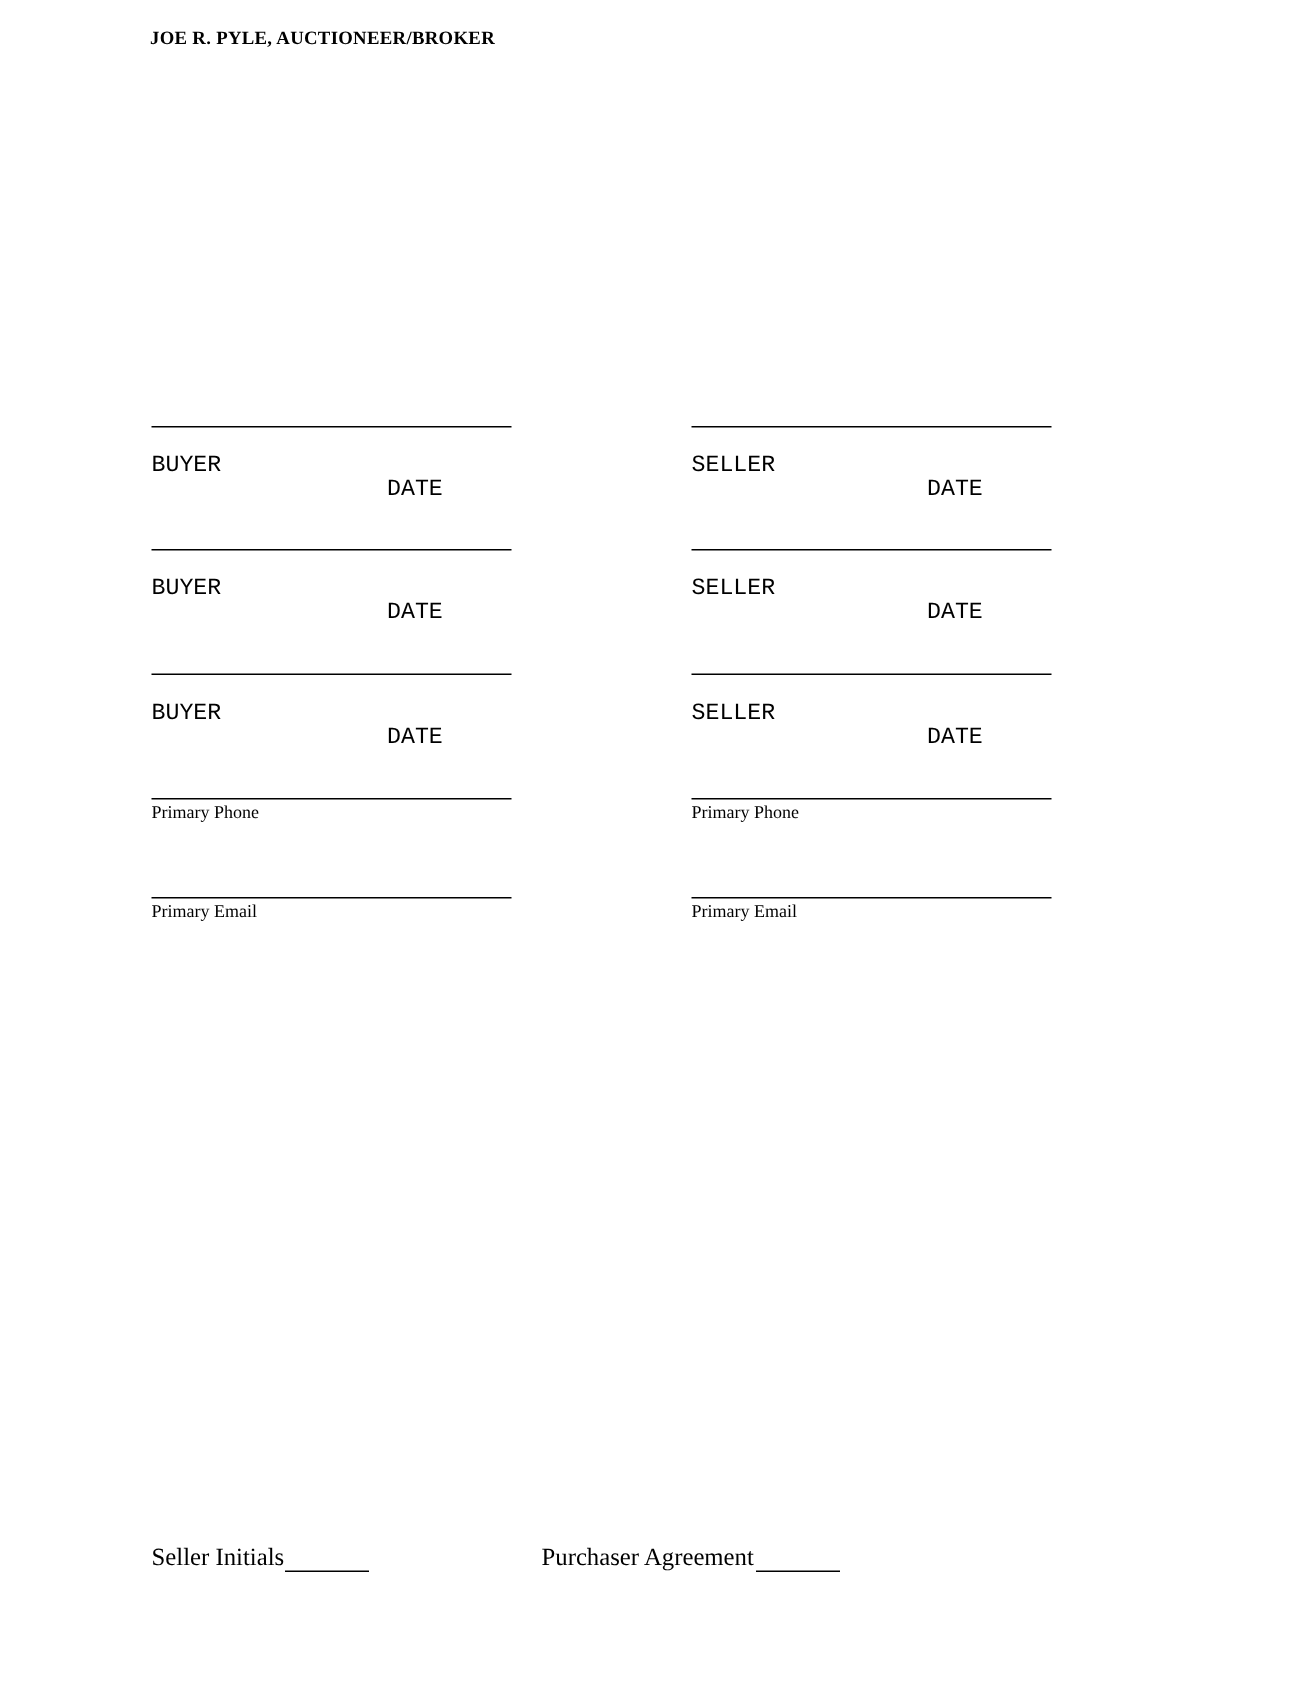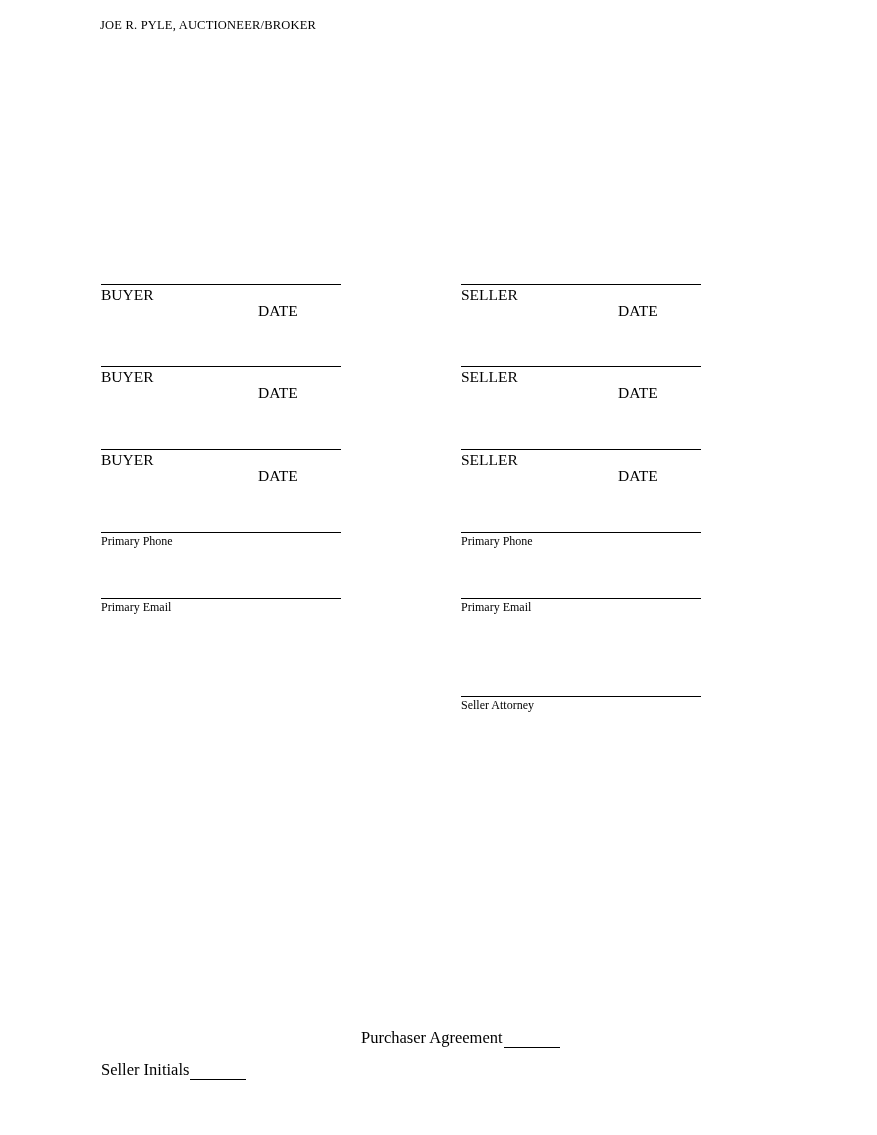--- a/index.html
+++ b/index.html
@@ -18,21 +18,21 @@
     margin: 0 auto;
     background: #ffffff;
     overflow: hidden;
   }
 
   .header-title {
     position: absolute;
     left: 100px;
     top: 18px;
     font-family: "Liberation Serif", serif;
-    font-weight: normal;
+    font-weight: bold;
     font-size: 12.5px;
     letter-spacing: 0.2px;
     white-space: nowrap;
   }
 
   .witness-block {
     position: absolute;
     left: 101px;
     top: 218px;
     width: 660px;
@@ -52,21 +52,22 @@
   }
   .sig-line {
     border-top: 1px solid #000000;
     width: 100%;
     height: 0;
   }
   .sig-labels {
     position: relative;
     height: 20px;
     font-size: 15.5px;
-    margin-top: 1px;
+    margin-top: 16px;
+    font-family: Liberation Mono, monospace;
   }
   .sig-labels .left-label {
     position: absolute;
     left: 0;
     top: 0;
     white-space: nowrap;
   }
   .sig-labels .right-label {
     position: absolute;
     left: 157px;
@@ -102,21 +103,21 @@
     white-space: nowrap;
   }
   .initials-item .blank {
     display: inline-block;
     border-bottom: 1px solid #000000;
     width: 56px;
     height: 14px;
     margin-left: 1px;
     vertical-align: bottom;
   }
-  .initials-seller { left: 0; margin-top: 32px; }
+  .initials-seller { left: 0; }
   .initials-purchaser { left: 260px; }
 </style>
 </head>
 <body>
 
 <div class="page">
 
   <div class="header-title">JOE R. PYLE, AUCTIONEER/BROKER</div>
 
 
@@ -182,23 +183,19 @@
   <div class="field-row" style="left:461px; top:532px;">
     <div class="field-line"></div>
     <div class="field-label">Primary Phone</div>
   </div>
 
   <div class="field-row" style="left:461px; top:598px;">
     <div class="field-line"></div>
     <div class="field-label">Primary Email</div>
   </div>
 
-  <div class="field-row" style="left:461px; top:696px;">
-    <div class="field-line"></div>
-    <div class="field-label">Seller Attorney</div>
-  </div>
 
   <div class="initials-row">
     <span class="initials-item initials-seller"><span>Seller Initials</span><span class="blank"></span></span>
     <span class="initials-item initials-purchaser"><span>Purchaser Agreement</span><span class="blank"></span></span>
   </div>
 
 </div>
 
 </body></html>

